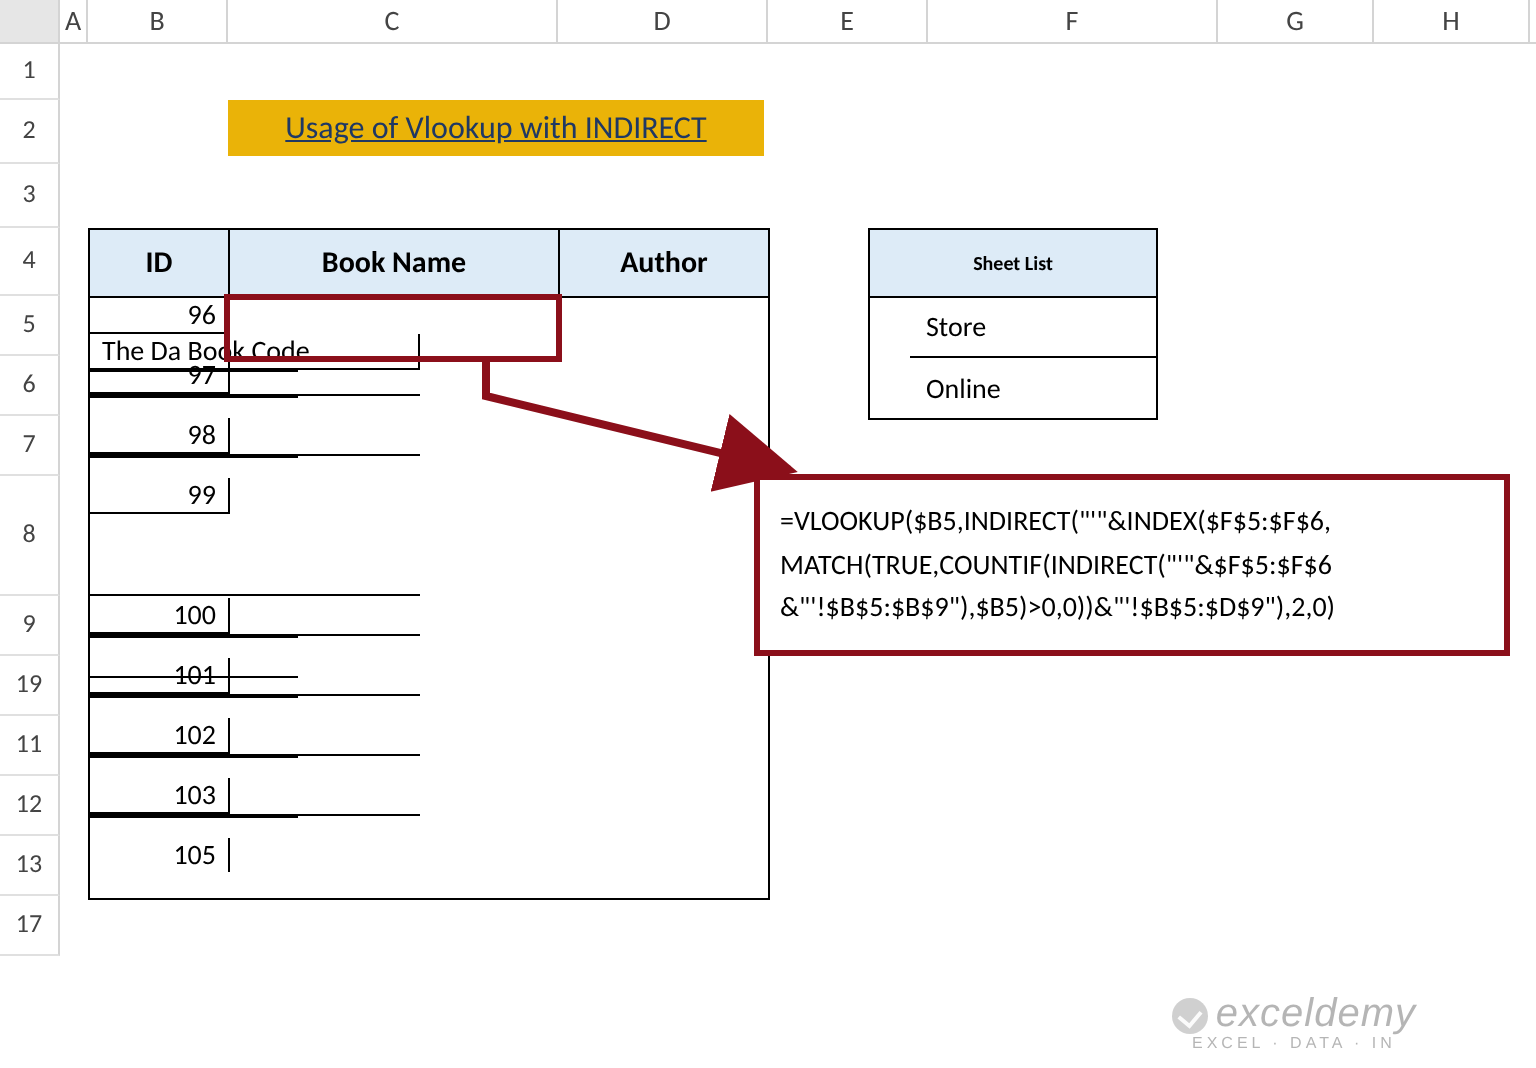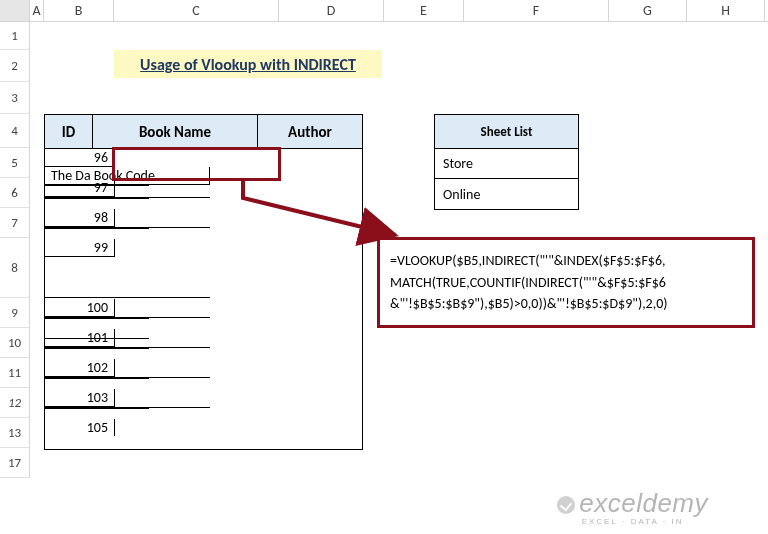--- a/index.html
+++ b/index.html
@@ -26,23 +26,23 @@
   .cE { width: 80px; }
   .cF { width: 145px; }
   .cG { width: 78px; }
   .cH { width: 78px; }
 
   
   .title-merge {
     position: absolute;
     left: 114px; top: 50px;
     width: 268px; height: 28px;
-    background: #fef9c3;
+    background: #eab308;
     display: flex; align-items: center; justify-content: center;
-    font-weight: bold; font-size: 16px; color: #1f3864;
+    font-weight: normal; font-size: 16px; color: #1f3864;
     text-decoration: underline;
   }
 
   
   .main-table {
     position: absolute;
     left: 44px; top: 114px;
     border: 1px solid #000;
     background: #fff;
   }
@@ -59,22 +59,22 @@
   .r8 { height: 60px; gap: 40px; }
 
   
   .sheet-list {
     position: absolute;
     left: 434px; top: 114px;
     width: 145px;
     border: 1px solid #000;
     background: #fff;
   }
-  .sheet-list .sl-head { height: 34px; background: #ddebf7; display: flex; align-items: center; justify-content: center; font-weight: bold; font-size: 13px; border-bottom: 1px solid #000; }
-  .sheet-list .sl-row { height: 30px; display: flex; align-items: center; padding: 0 8px; border-bottom: 1px solid #000; font-size: 14px; }
+  .sheet-list .sl-head { height: 34px; background: #ddebf7; display: flex; align-items: center; justify-content: center; font-weight: bold; font-size: 10px; border-bottom: 1px solid #000; }
+  .sheet-list .sl-row { height: 30px; display: flex; align-items: center; padding: 0 8px; border-bottom: 1px solid #000; font-size: 14px; margin-left: 20px; }
   .sheet-list .sl-row:last-child { border-bottom: none; }
 
   
   .c5-highlight {
     position: absolute;
     left: 112px; top: 147px;
     width: 169px; height: 34px;
     border: 3px solid #8b0f1a;
     pointer-events: none;
   }
@@ -96,21 +96,21 @@
   .arrow-svg { position: absolute; left: 0; top: 0; pointer-events: none; }
 
   
   .watermark {
     position: absolute;
     right: 60px; bottom: 8px;
     color: rgba(120,120,120,0.55);
     text-align: center;
     font-family: Arial, sans-serif;
   }
-  .watermark .wm-main { font-size: 26px; letter-spacing: 0.5px; font-style: italic; }
+  .watermark .wm-main { font-size: 20px; letter-spacing: 0.5px; font-style: italic; }
   .watermark .wm-sub { font-size: 8px; letter-spacing: 2px; margin-top: -2px; }
   .watermark .dot { display:inline-block; width:18px; height:18px; border-radius:50%; background: rgba(120,120,120,0.35); vertical-align: middle; margin-right:4px; position:relative; }
   .watermark .dot::after { content:""; position:absolute; left:5px; top:4px; width:6px; height:8px; border:2px solid rgba(255,255,255,0.9); border-top:none; border-left:none; transform: rotate(40deg); }
 
   
   .faint-area {
     position: absolute;
     left: 30px; top: 22px; right: 0; bottom: 0;
     background-image:
       linear-gradient(to bottom, rgba(0,0,0,0) 0, rgba(0,0,0,0) 100%);
@@ -136,34 +136,34 @@
   <div style="position:absolute; left:0; top:22px;">
     <div class="rh" style="height:28px;">1</div>
     <div class="rh" style="height:32px;">2</div>
     <div class="rh" style="height:32px;">3</div>
     <div class="rh" style="height:34px;">4</div>
     <div class="rh" style="height:30px;">5</div>
     <div class="rh" style="height:30px;">6</div>
     <div class="rh" style="height:30px;">7</div>
     <div class="rh" style="height:60px;">8</div>
     <div class="rh" style="height:30px;">9</div>
-    <div class="rh" style="height:30px;">10</div>
+    <div class="rh" style="height:30px;">19</div>
     <div class="rh" style="height:30px;">11</div>
-    <div class="rh" style="height:30px;font-style:italic;">12</div>
+    <div class="rh" style="height:30px;">12</div>
     <div class="rh" style="height:30px;">13</div>
     <div class="rh" style="height:30px;">17</div>
   </div>
 
   <div class="faint-area"></div>
 
   <div class="title-merge">Usage of Vlookup with INDIRECT</div>
 
   <div class="main-table">
     <div class="mt-head">
-      <div style="width:48px;">ID</div>
+      <div style="width:70px;">ID</div>
       <div style="width:165px;">Book Name</div>
       <div style="width:104px;">Author</div>
     </div>
     <div class="mt-body-row">
       <div class="mt-cell mt-id">96</div>
       <div class="mt-cell mt-book">The Da Book Code</div>
       <div class="mt-cell mt-auth"></div>
     </div>
     <div class="mt-body-row">
       <div class="mt-cell mt-id">97</div>

